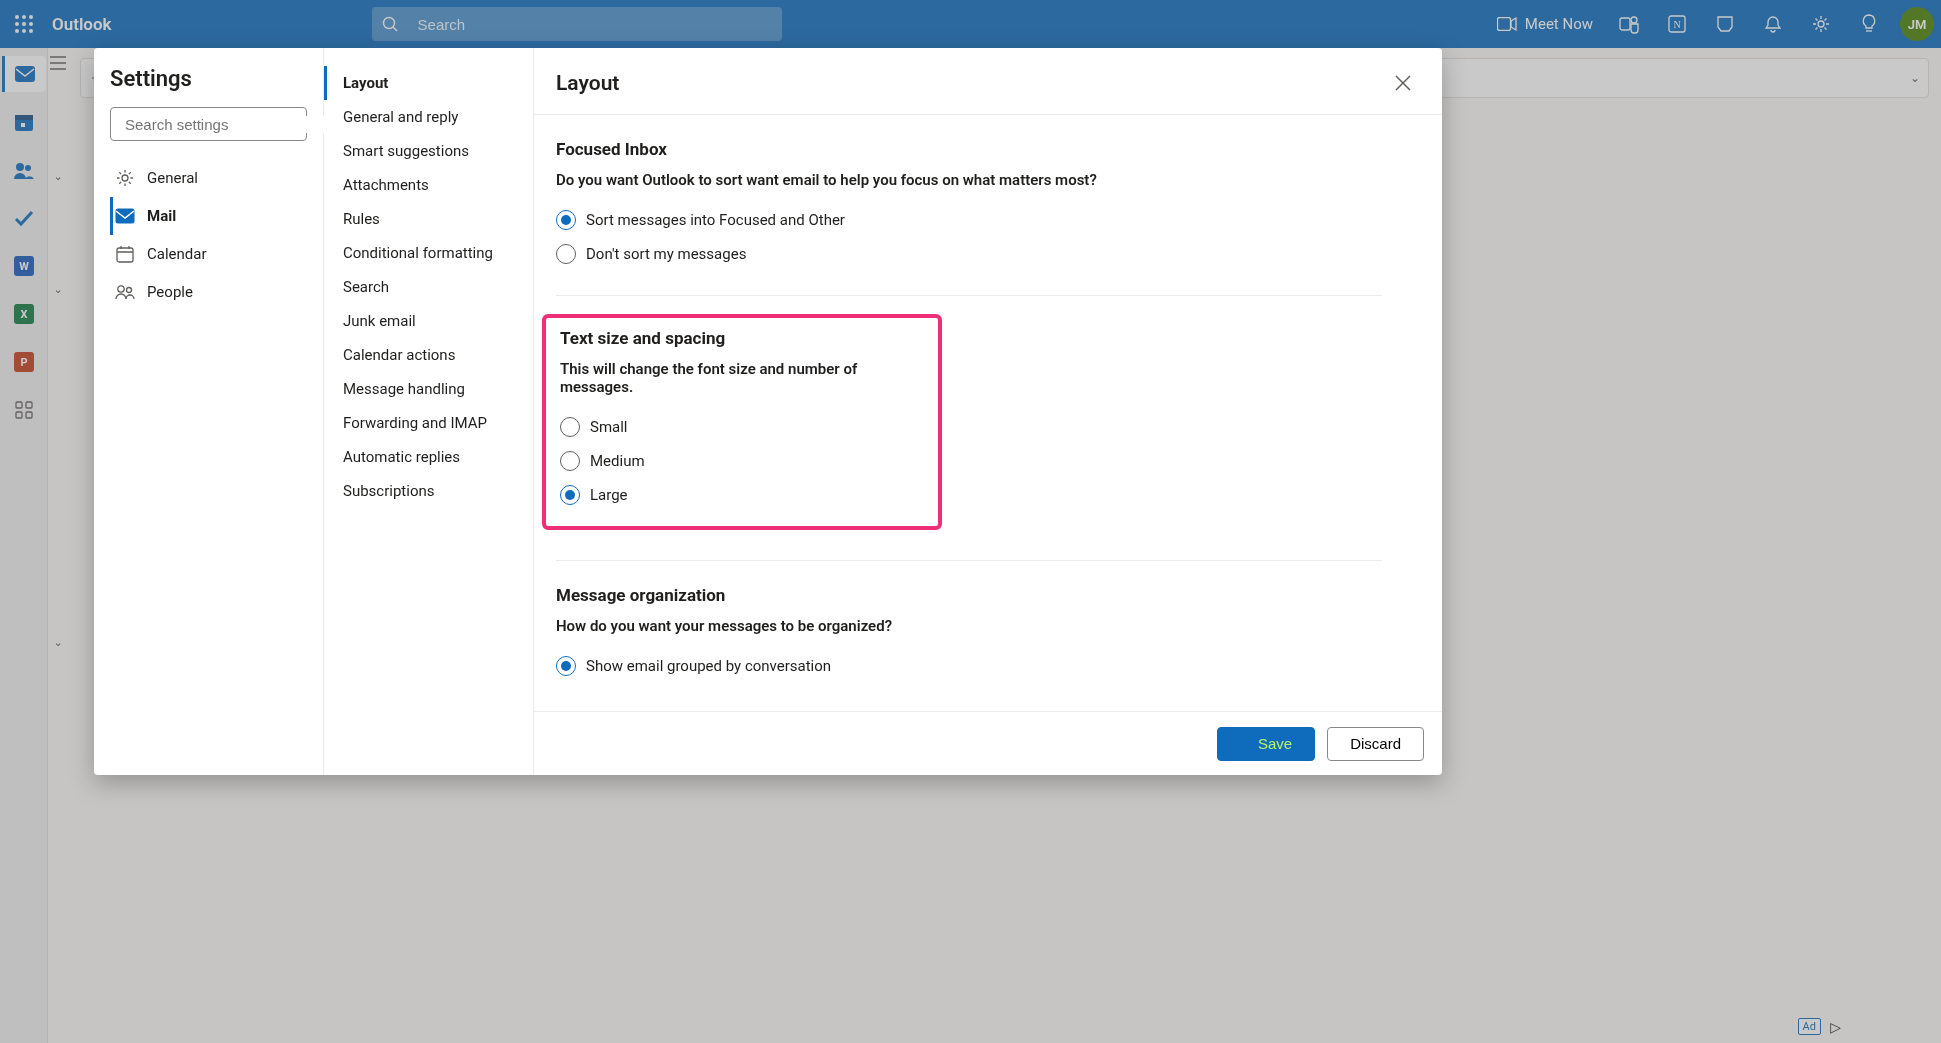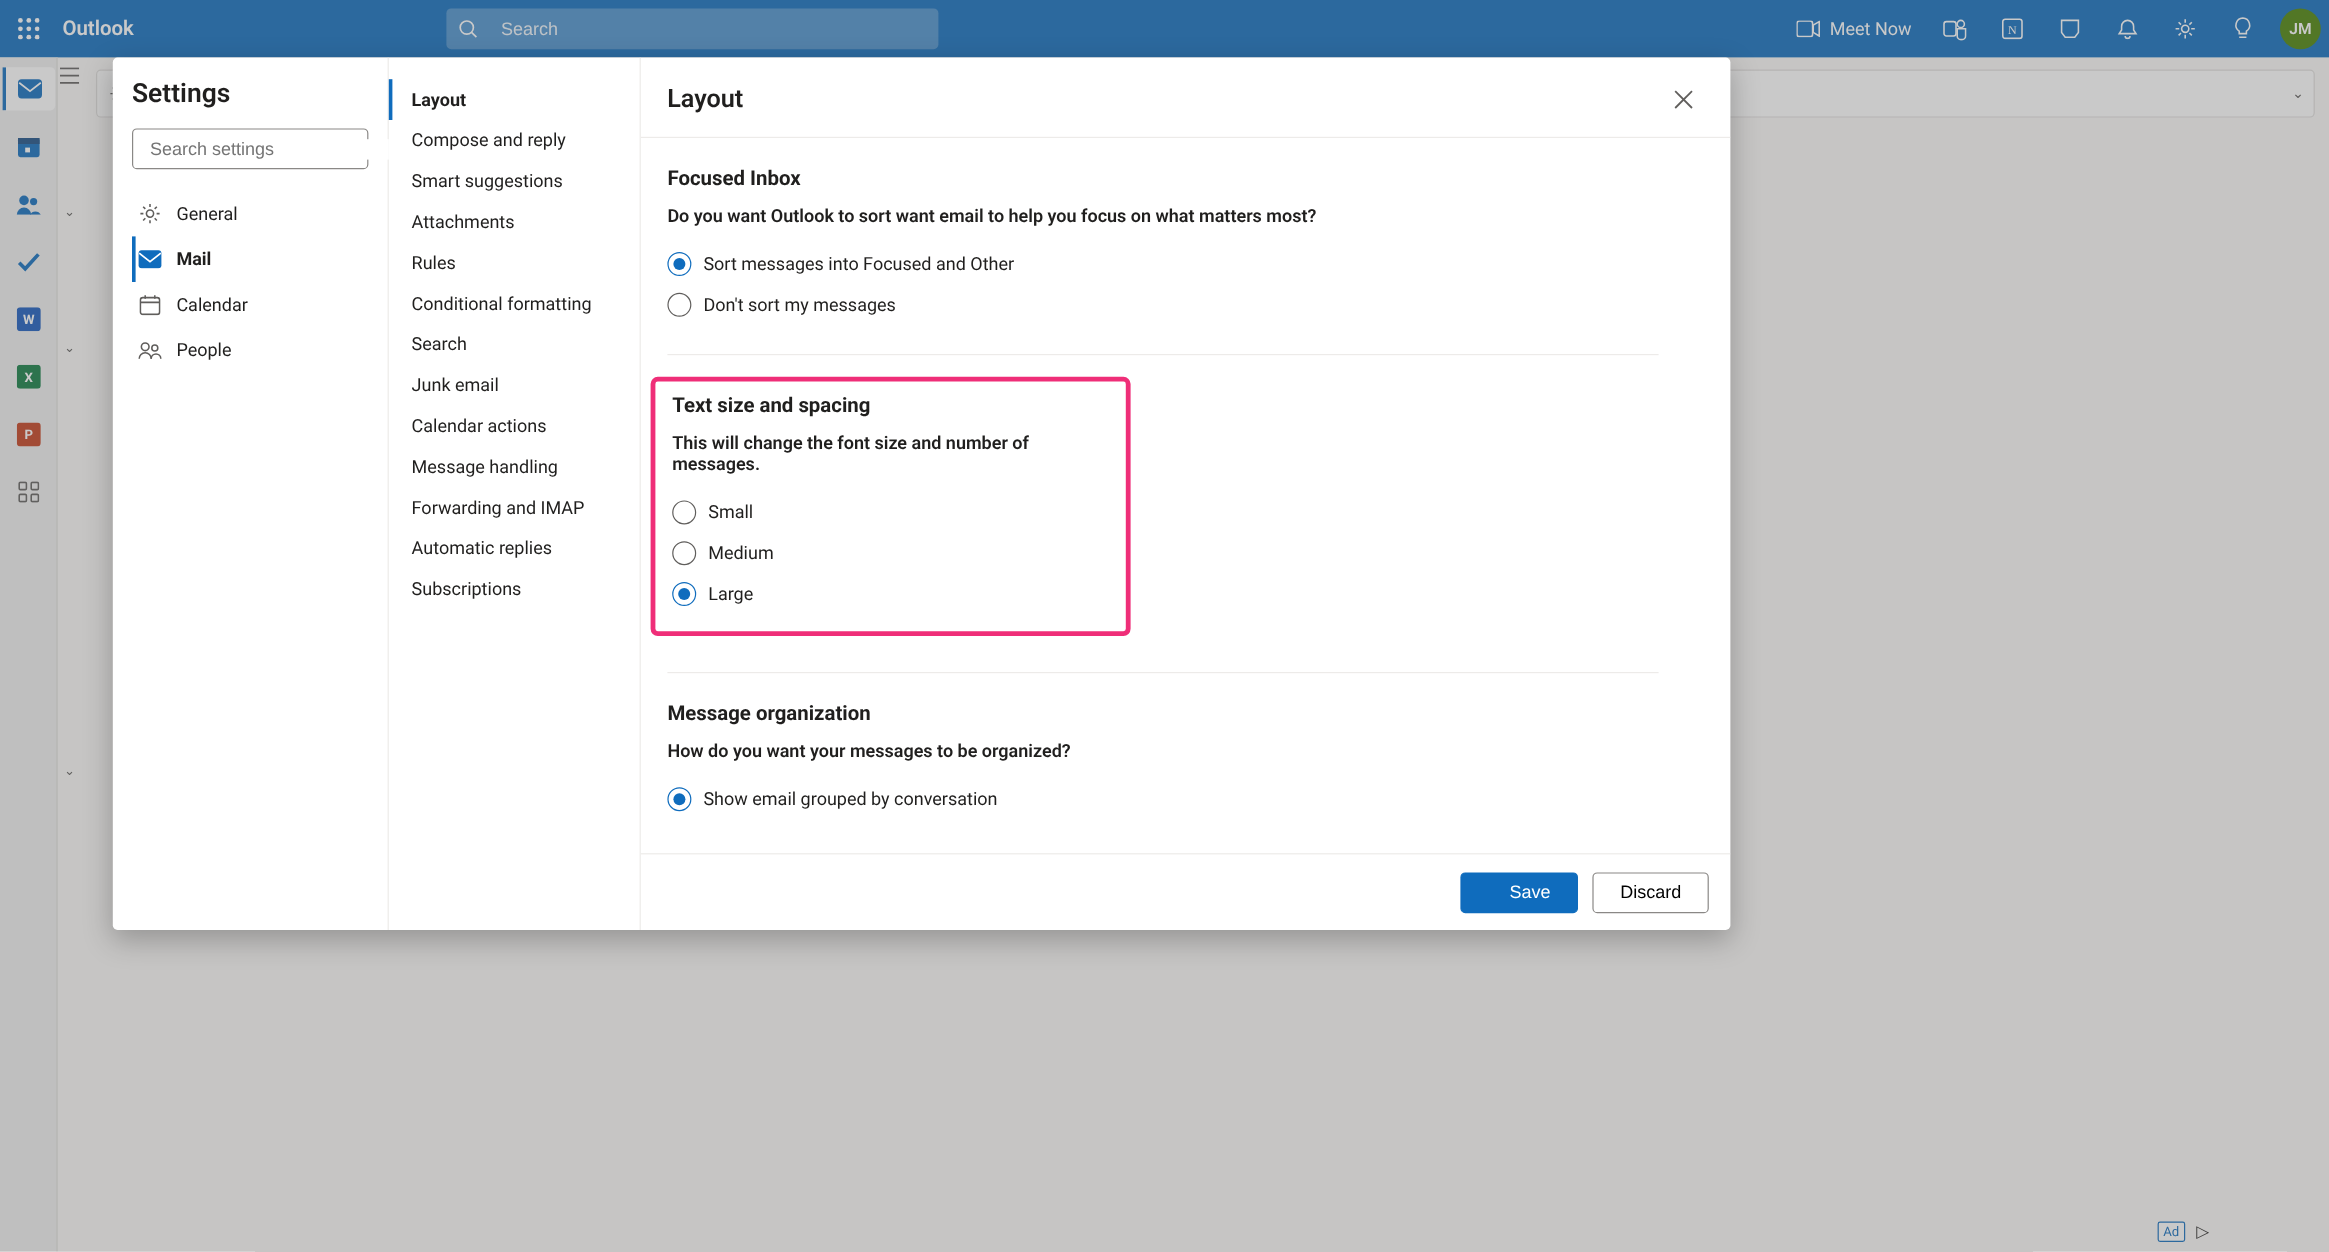--- a/index.html
+++ b/index.html
@@ -322,21 +322,21 @@
     padding: 0 22px;
     border-radius: 4px;
     font-size: 15px;
     cursor: pointer;
     border: 1px solid #8a8886;
     background: #fff;
   }
   .btn-primary {
     background: #0f6cbd;
     border-color: #0f6cbd;
-    color: #ffffff;
+    color: #bef264;
     padding-left: 40px;
   }
 
   
   svg { display:block; }
 </style>
 </head>
 <body>
 
 <div class="topbar">
@@ -553,21 +553,21 @@
         <span>People</span>
       </div>
     </div>
   </div>
 
   <div class="settings-col2">
     <div class="sub-item active">
         <span>Layout</span>
       </div>
     <div class="sub-item">
-        <span>Compose and reply</span>
+        <span>General and reply</span>
       </div>
     <div class="sub-item">
         <span>Smart suggestions</span>
       </div>
     <div class="sub-item">
         <span>Attachments</span>
       </div>
     <div class="sub-item">
         <span>Rules</span>
       </div>

